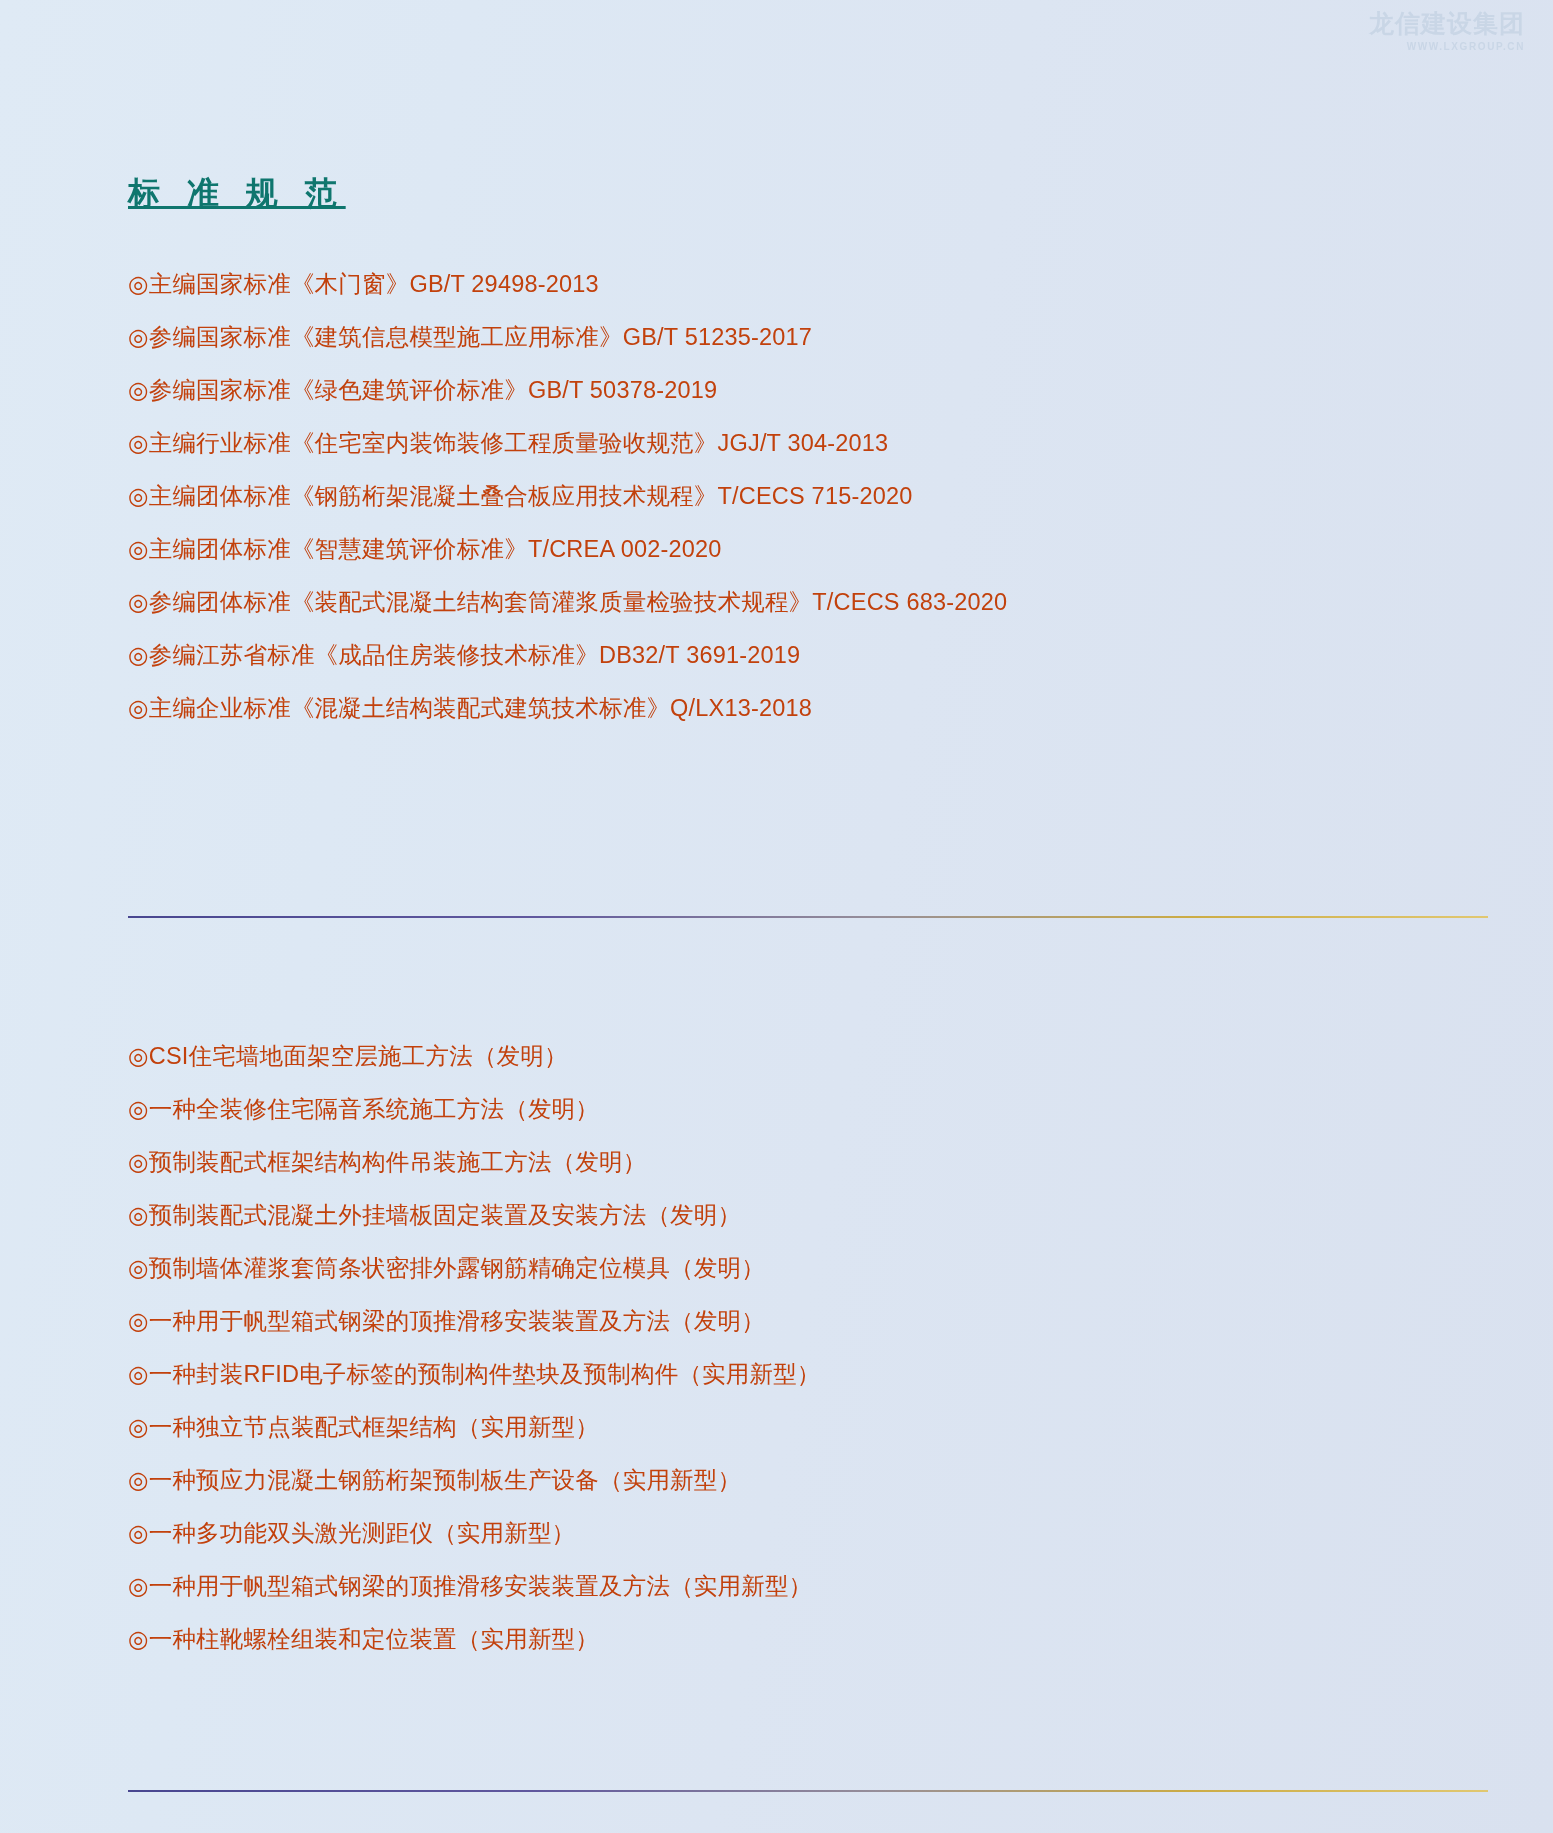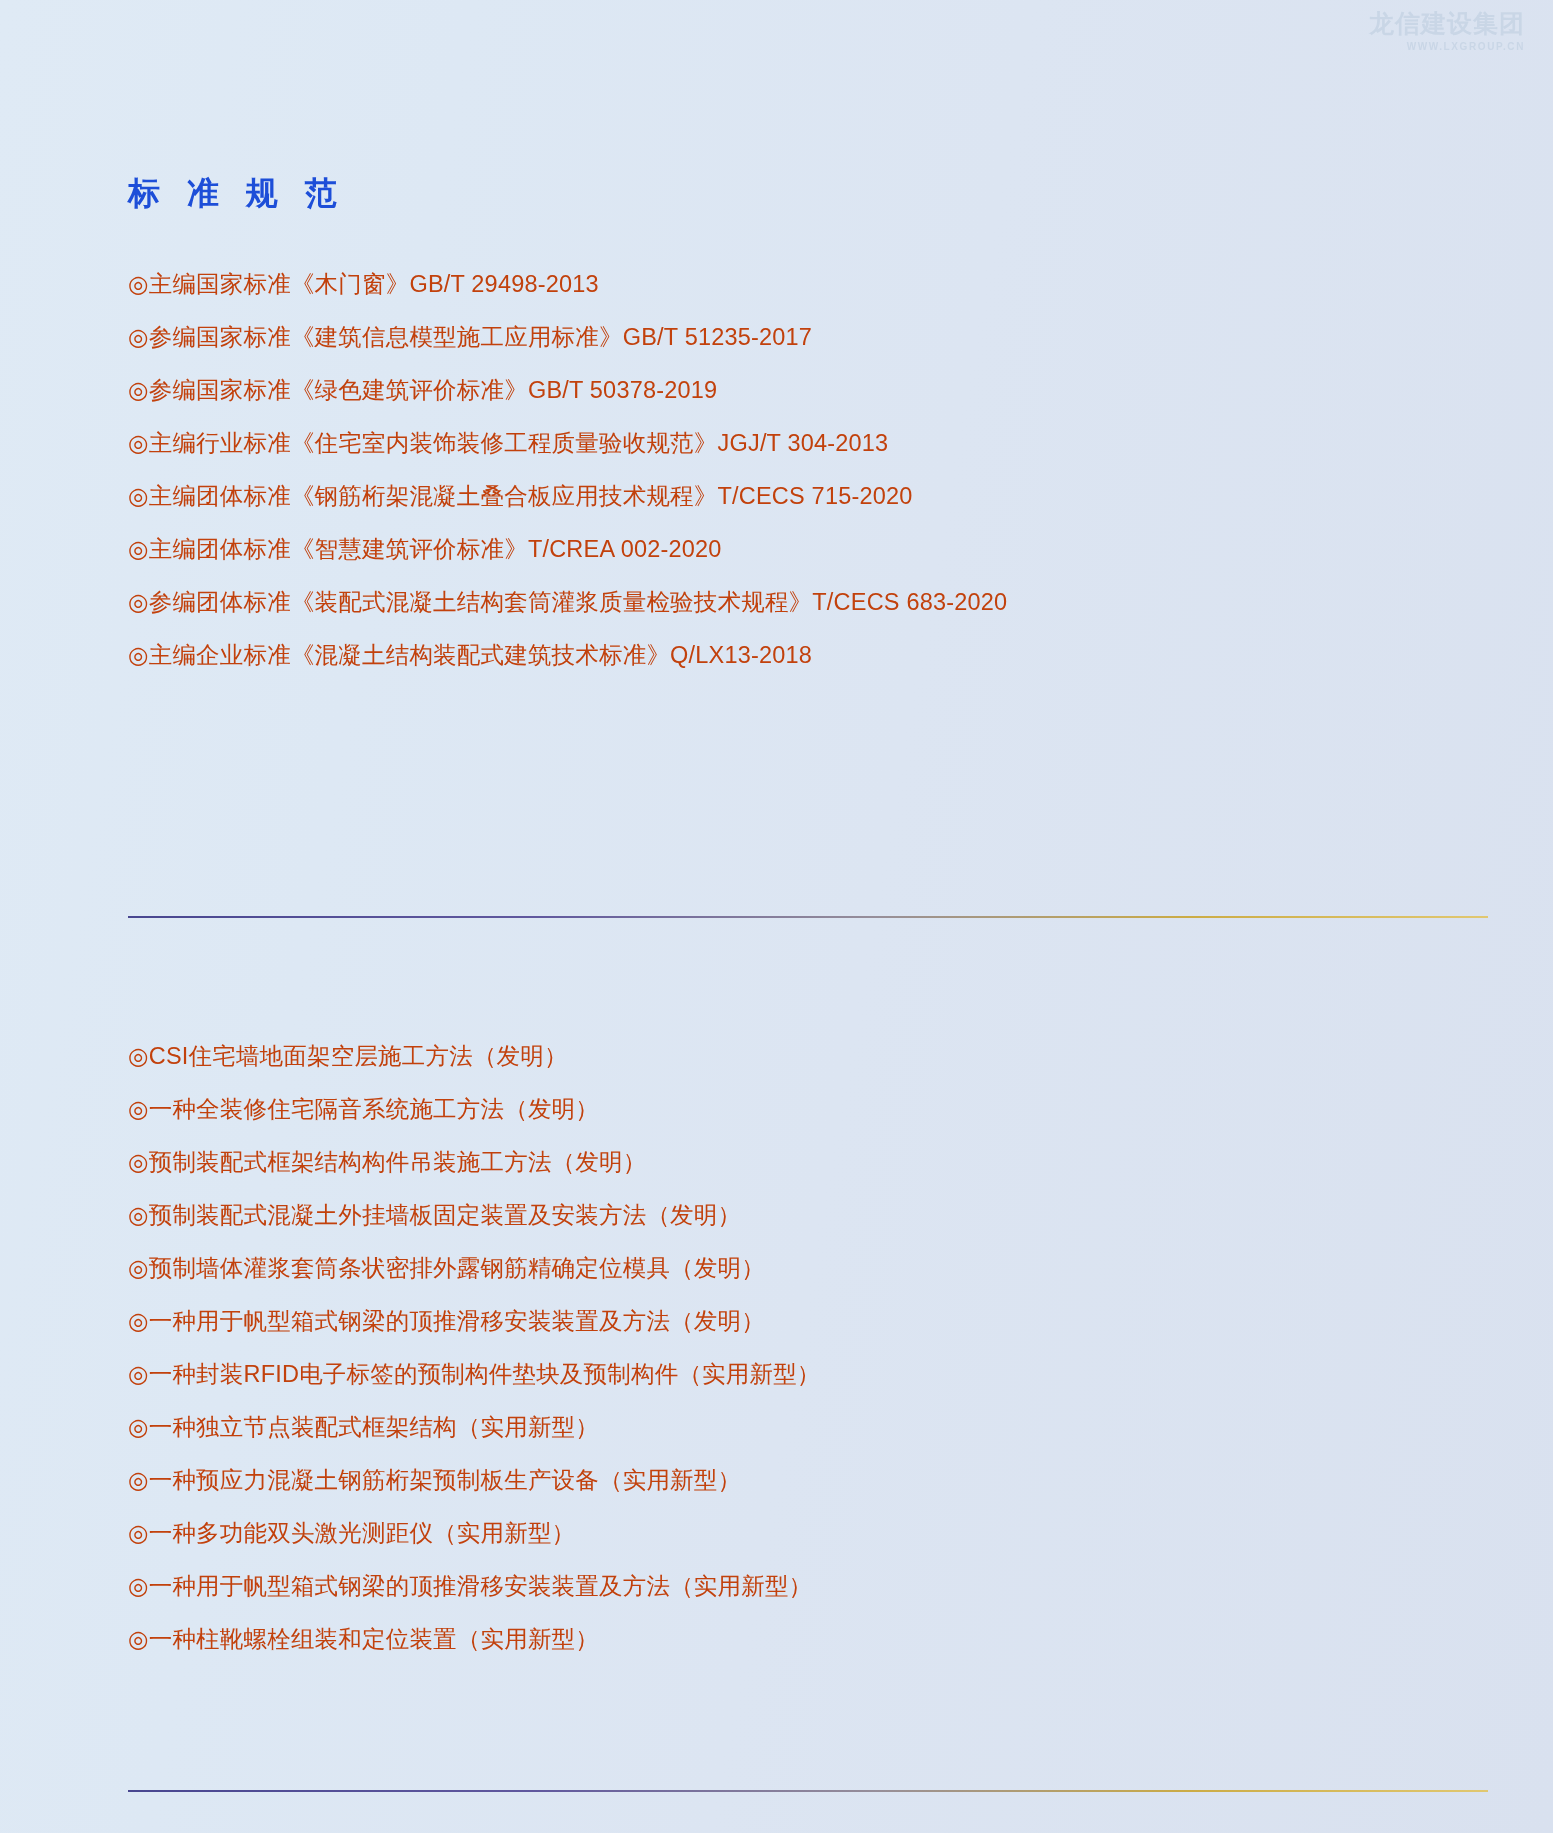--- a/index.html
+++ b/index.html
@@ -53,23 +53,24 @@
     left: 128px;
     width: 1360px;
   }
   .section-standards { top: 172px; }
   .section-patents { top: 1030px; }
 
   h2.section-title {
     margin: 0 0 42px 0;
     font-size: 32px;
     font-weight: 700;
-    color: #1d4ed8;
+    color: #0f766e;
     letter-spacing: 9px;
     font-family: "Liberation Sans", "DejaVu Sans", sans-serif;
+    text-decoration: underline;
   }
 
   ul.item-list {
     list-style: none;
     margin: 0;
     padding: 0;
   }
   ul.item-list li {
     font-size: 23.5px;
     line-height: 53px;
@@ -102,20 +103,21 @@
   <div class="section section-standards">
     <h2 class="section-title">标 准 规 范</h2>
     <ul class="item-list">
       <li>◎主编国家标准《木门窗》GB/T 29498-2013</li>
       <li>◎参编国家标准《建筑信息模型施工应用标准》GB/T 51235-2017</li>
       <li>◎参编国家标准《绿色建筑评价标准》GB/T 50378-2019</li>
       <li>◎主编行业标准《住宅室内装饰装修工程质量验收规范》JGJ/T 304-2013</li>
       <li>◎主编团体标准《钢筋桁架混凝土叠合板应用技术规程》T/CECS 715-2020</li>
       <li>◎主编团体标准《智慧建筑评价标准》T/CREA 002-2020</li>
       <li>◎参编团体标准《装配式混凝土结构套筒灌浆质量检验技术规程》T/CECS 683-2020</li>
+      <li>◎参编江苏省标准《成品住房装修技术标准》DB32/T 3691-2019</li>
       <li>◎主编企业标准《混凝土结构装配式建筑技术标准》Q/LX13-2018</li>
     </ul>
   </div>
 
   <div class="divider divider-1"></div>
 
   <div class="section section-patents">
     <ul class="item-list">
       <li>◎CSI住宅墙地面架空层施工方法（发明）</li>
       <li>◎一种全装修住宅隔音系统施工方法（发明）</li>

